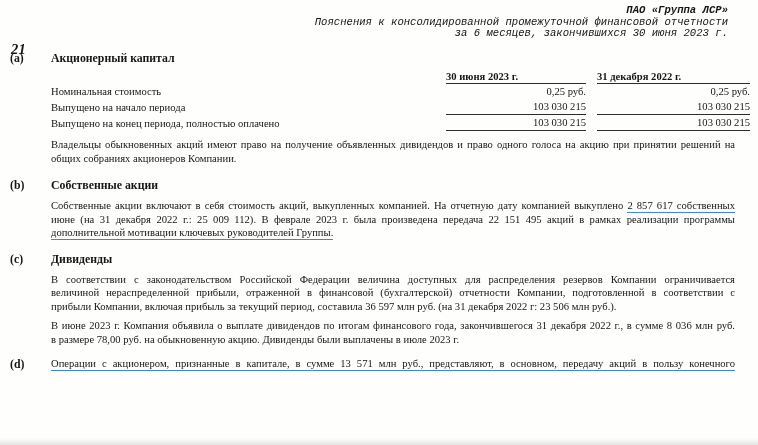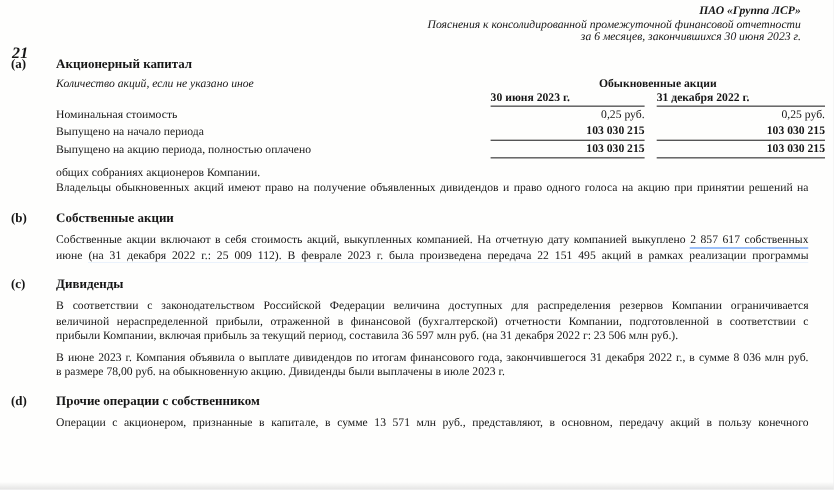--- a/index.html
+++ b/index.html
@@ -5,21 +5,21 @@
   * { margin:0; padding:0; box-sizing:border-box; }
   html,body { background:#e8e8e8; }
   body { width:758px; height:445px; overflow:hidden;
          font-family:"Liberation Serif","DejaVu Serif",serif; color:#161616; }
   .page { position:relative; width:758px; height:445px; background:#fefefd;
           padding:5px 23px 0 51px; overflow:hidden; }
   .page::after { content:""; position:absolute; left:0; right:0; bottom:0; height:7px;
           background:linear-gradient(to bottom, rgba(0,0,0,0), rgba(0,0,0,0.10)); pointer-events:none; }
 
   
-  .doc-header { text-align:right; font-style:italic; font-size:10.6px; line-height:11.6px; padding-right:7px; }
+  .doc-header { text-align:right; font-style:italic; font-size:10.6px; line-height:11.6px; padding-right:7px;font-family:Liberation Mono, monospace; }
   .doc-header .company { font-weight:bold; }
 
   
   .sec { position:relative; }
   .sec-label { position:absolute; left:-41px; top:0; font-weight:bold; }
   .main-title { font-size:15.5px; font-weight:bold; letter-spacing:0.2px;font-style:italic; }
   .main-title .sec-label { font-size:14.5px; left:-40px; top:1px; }
   .sub-title { font-weight:bold; font-size:11.8px; }
   .sub-a { margin-top:11px; }
   .sub-b { margin-top:13px; }
@@ -42,21 +42,21 @@
   .trow { display:flex; align-items:flex-end; }
   .tlabel { width:395px; padding-right:6px; }
   .c1 { width:140px; text-align:right; }
   .cgap { width:11px; }
   .c2 { width:153px; text-align:right; }
   .caption { font-style:italic; }
   .group-hdr { width:304px; text-align:center; font-weight:bold; }
   .col-hdr { font-weight:bold; text-align:left; border-bottom:1.3px solid #2c2c2c; padding-bottom:1px; }
   .thead-cols { margin-top:2px; }
   .cell { padding-top:2px; padding-bottom:1px; }
-  .rule-under { border-bottom:1.1px solid #2c2c2c;font-weight:bold; }
+  .rule-under { border-bottom:1.1px solid #2c2c2c; }
   .trow-data { line-height:12.2px; }
 </style>
 </head>
 <body>
 
 <div class="page">
 
   <div class="doc-header">
     <div class="company">ПАО «Группа ЛСР»</div>
     <div>Пояснения к консолидированной промежуточной финансовой отчетности</div>
@@ -66,80 +66,76 @@
   <div class="sec main-title">
     <span class="sec-label">21</span>
   </div>
 
   <div class="sec sub-title sub-a">
     <span class="sec-label">(a)</span>
     <span>Акционерный капитал</span>
   </div>
 
   <div class="tbl">
-    <div class="trow">
-      <div class="tlabel caption">Количество акций, если не указано иное</div>
-      <div class="group-hdr">Обыкновенные акции</div>
-    </div>
     <div class="trow thead-cols">
       <div class="tlabel"></div>
       <div class="c1 col-hdr">30 июня 2023 г.</div>
       <div class="cgap"></div>
       <div class="c2 col-hdr">31 декабря 2022 г.</div>
     </div>
     <div class="trow trow-data">
       <div class="tlabel cell">Номинальная стоимость</div>
       <div class="c1 cell">0,25 руб.</div>
       <div class="cgap"></div>
       <div class="c2 cell">0,25 руб.</div>
     </div>
     <div class="trow trow-data">
       <div class="tlabel cell">Выпущено на начало периода</div>
       <div class="c1 cell rule-under">103 030 215</div>
       <div class="cgap"></div>
       <div class="c2 cell rule-under">103 030 215</div>
     </div>
     <div class="trow trow-data">
-      <div class="tlabel cell">Выпущено на акцию периода, полностью оплачено</div>
+      <div class="tlabel cell">Выпущено на конец периода, полностью оплачено</div>
       <div class="c1 cell rule-under">103 030 215</div>
       <div class="cgap"></div>
       <div class="c2 cell rule-under">103 030 215</div>
     </div>
   </div>
 
   <div class="body-text para-a">
+    <div class="pline">Владельцы обыкновенных акций имеют право на получение объявленных дивидендов и право одного голоса на акцию при принятии решений на</div>
     <div class="pline last">общих собраниях акционеров Компании.</div>
-    <div class="pline">Владельцы обыкновенных акций имеют право на получение объявленных дивидендов и право одного голоса на акцию при принятии решений на</div>
   </div>
 
   <div class="sec sub-title sub-b">
     <span class="sec-label">(b)</span>
     <span>Собственные акции</span>
   </div>
   <div class="body-text para">
     <div class="pline"><span>Собственные акции включают в себя стоимость акций, выкупленных компанией. На отчетную дату компанией выкуплено </span><span class="rl">2 857 617 собственных</span></div>
     <div class="pline"><span>июне </span><span class="rl">(на 31 декабря 2022 г.: 25 009 112). В феврале 2023 г. была произведена передача 22 151 495 акций в рамках реализации программы</span></div>
+    <div class="pline last"><span class="rl">дополнительной мотивации ключевых руководителей Группы.</span></div>
   </div>
 
   <div class="sec sub-title sub-c">
     <span class="sec-label">(c)</span>
     <span>Дивиденды</span>
   </div>
   <div class="body-text para">
     <div class="pline">В соответствии с законодательством Российской Федерации величина доступных для распределения резервов Компании ограничивается</div>
     <div class="pline">величиной нераспределенной прибыли, отраженной в финансовой (бухгалтерской) отчетности Компании, подготовленной в соответствии с</div>
     <div class="pline last">прибыли Компании, включая прибыль за текущий период, составила 36 597 млн руб. (на 31 декабря 2022 г: 23 506 млн руб.).</div>
   </div>
   <div class="body-text para-c2">
     <div class="pline">В июне 2023 г. Компания объявила о выплате дивидендов по итогам финансового года, закончившегося 31 декабря 2022 г., в сумме 8 036 млн руб.</div>
     <div class="pline last">в размере 78,00 руб. на обыкновенную акцию. Дивиденды были выплачены в июле 2023 г.</div>
   </div>
 
   <div class="sec sub-title sub-d">
     <span class="sec-label">(d)</span>
-    <span>Прочие операции с собственником</span>
   </div>
   <div class="body-text para">
     <div class="pline"><span class="rl">Операции с акционером, признанные в капитале, в сумме 13 571 млн руб., представляют, в основном, передачу акций в пользу конечного</span></div>
 
   </div>
 
 </div>
 
 </body></html>

